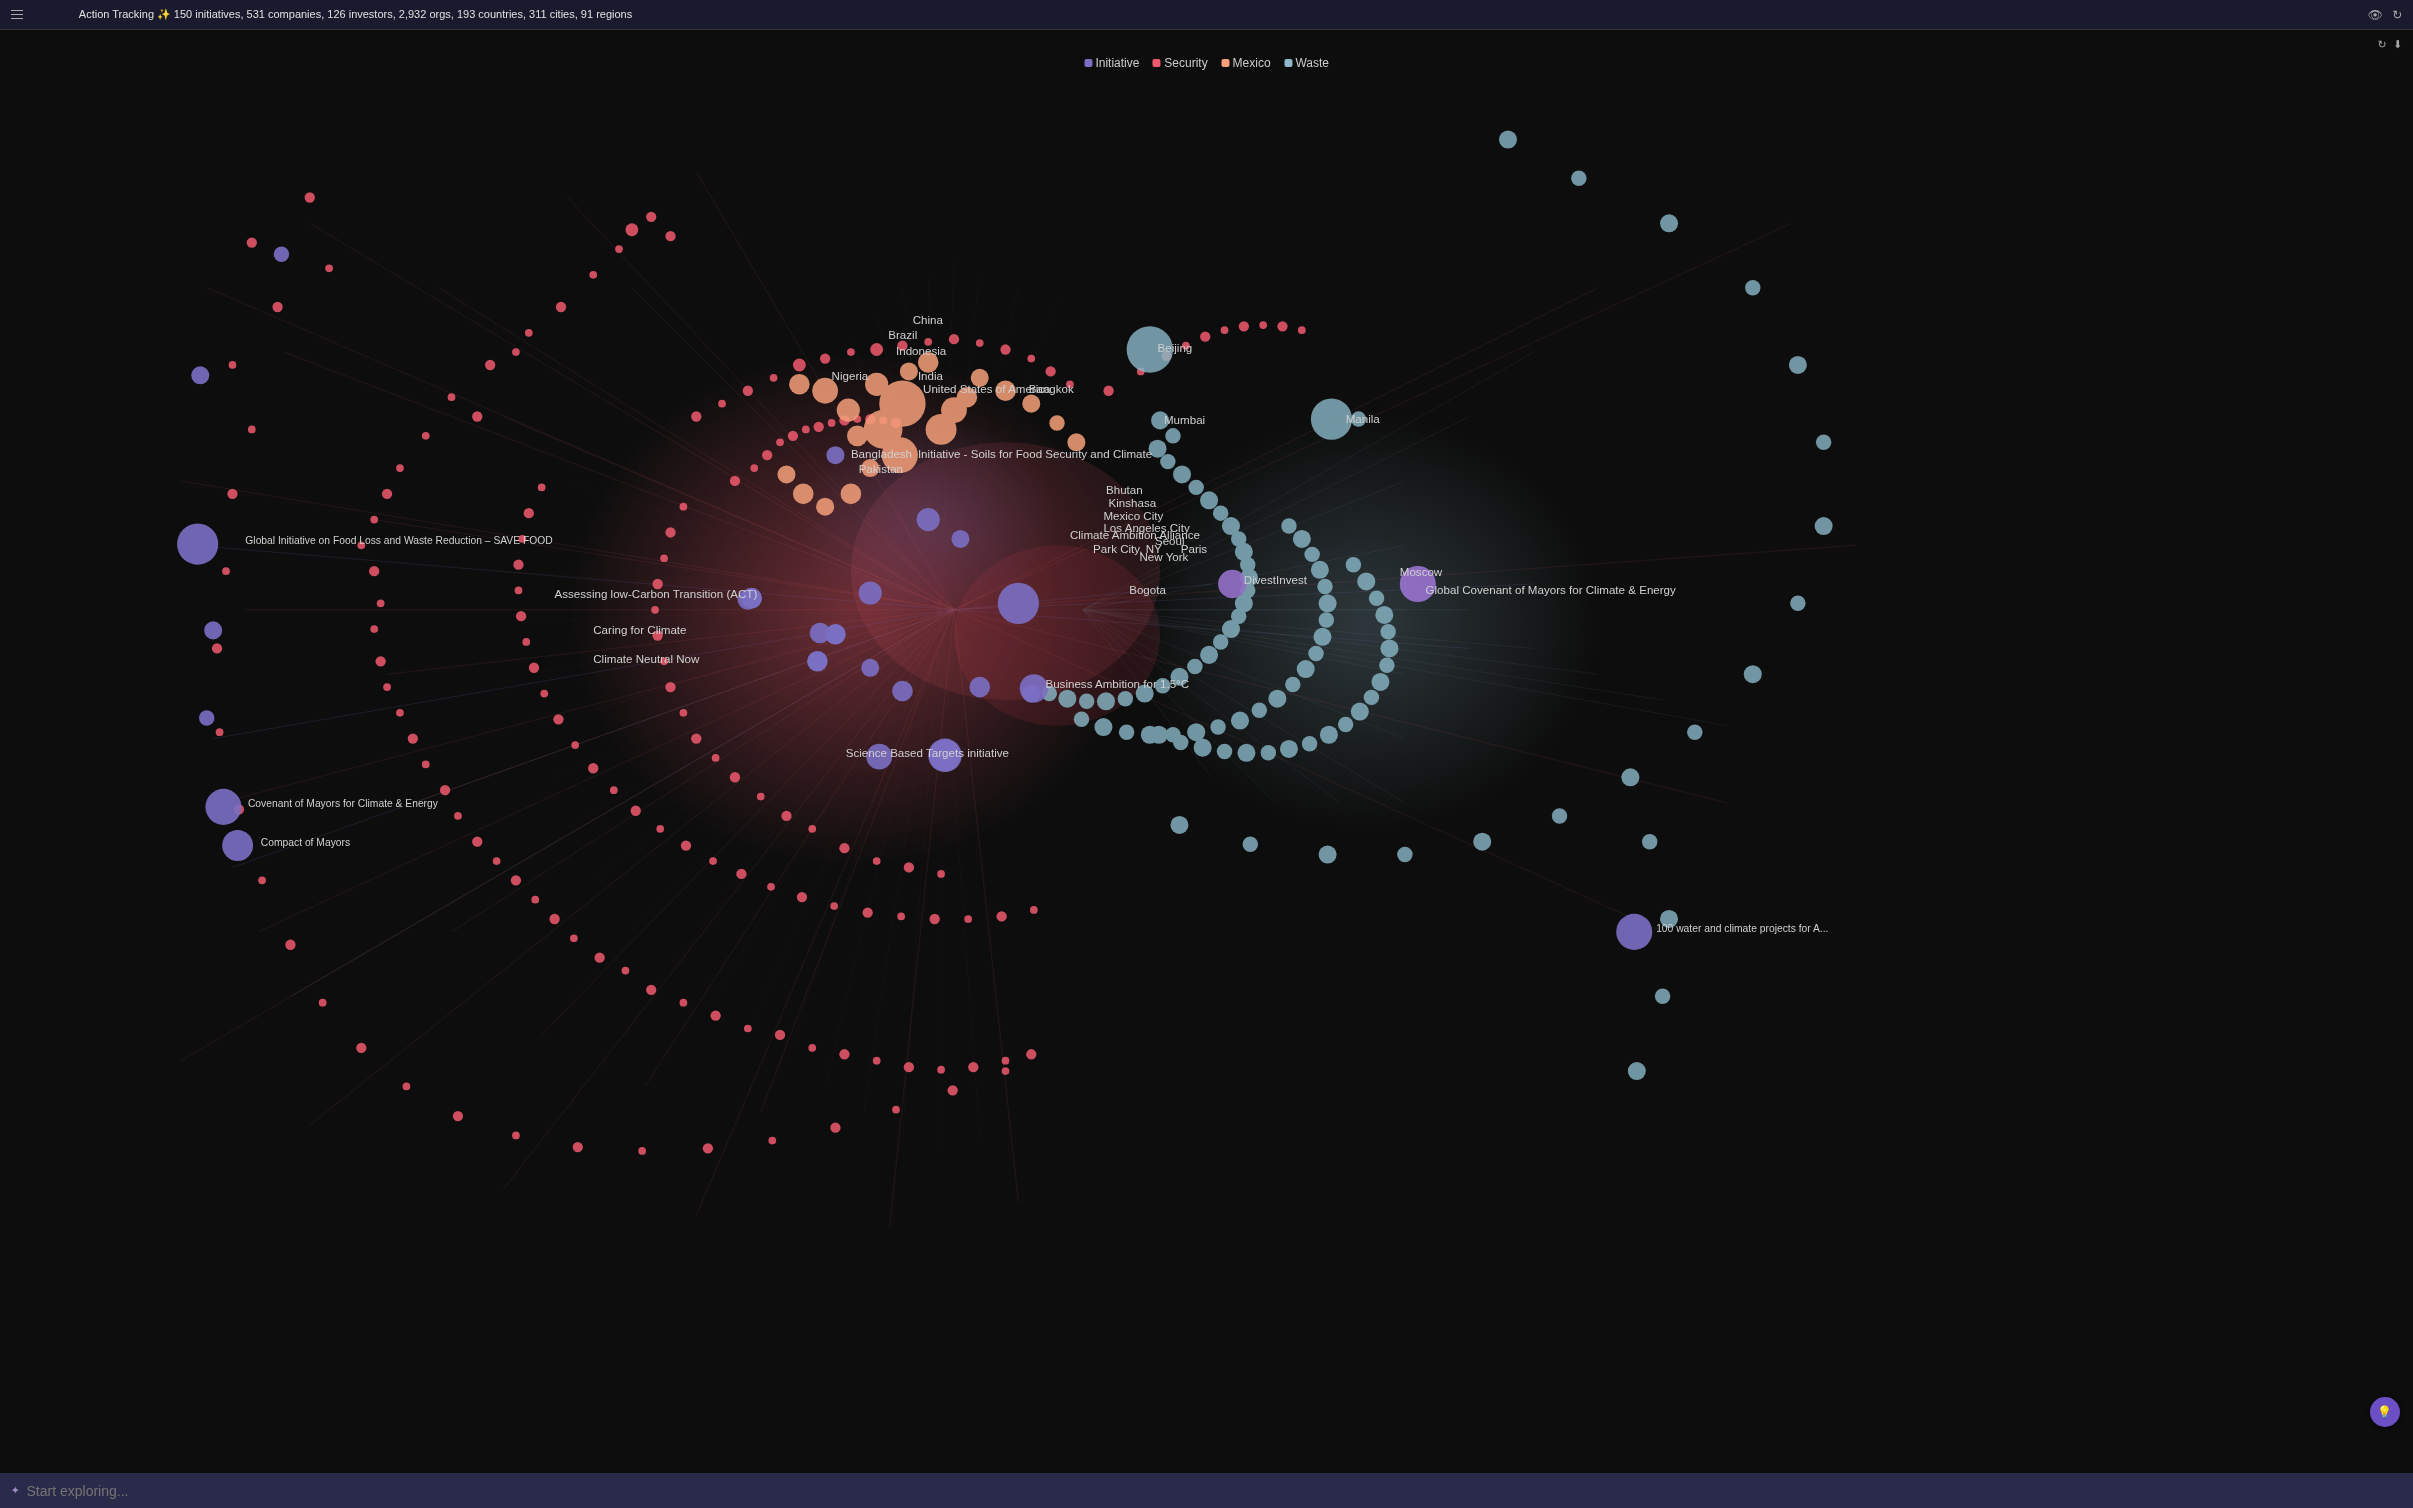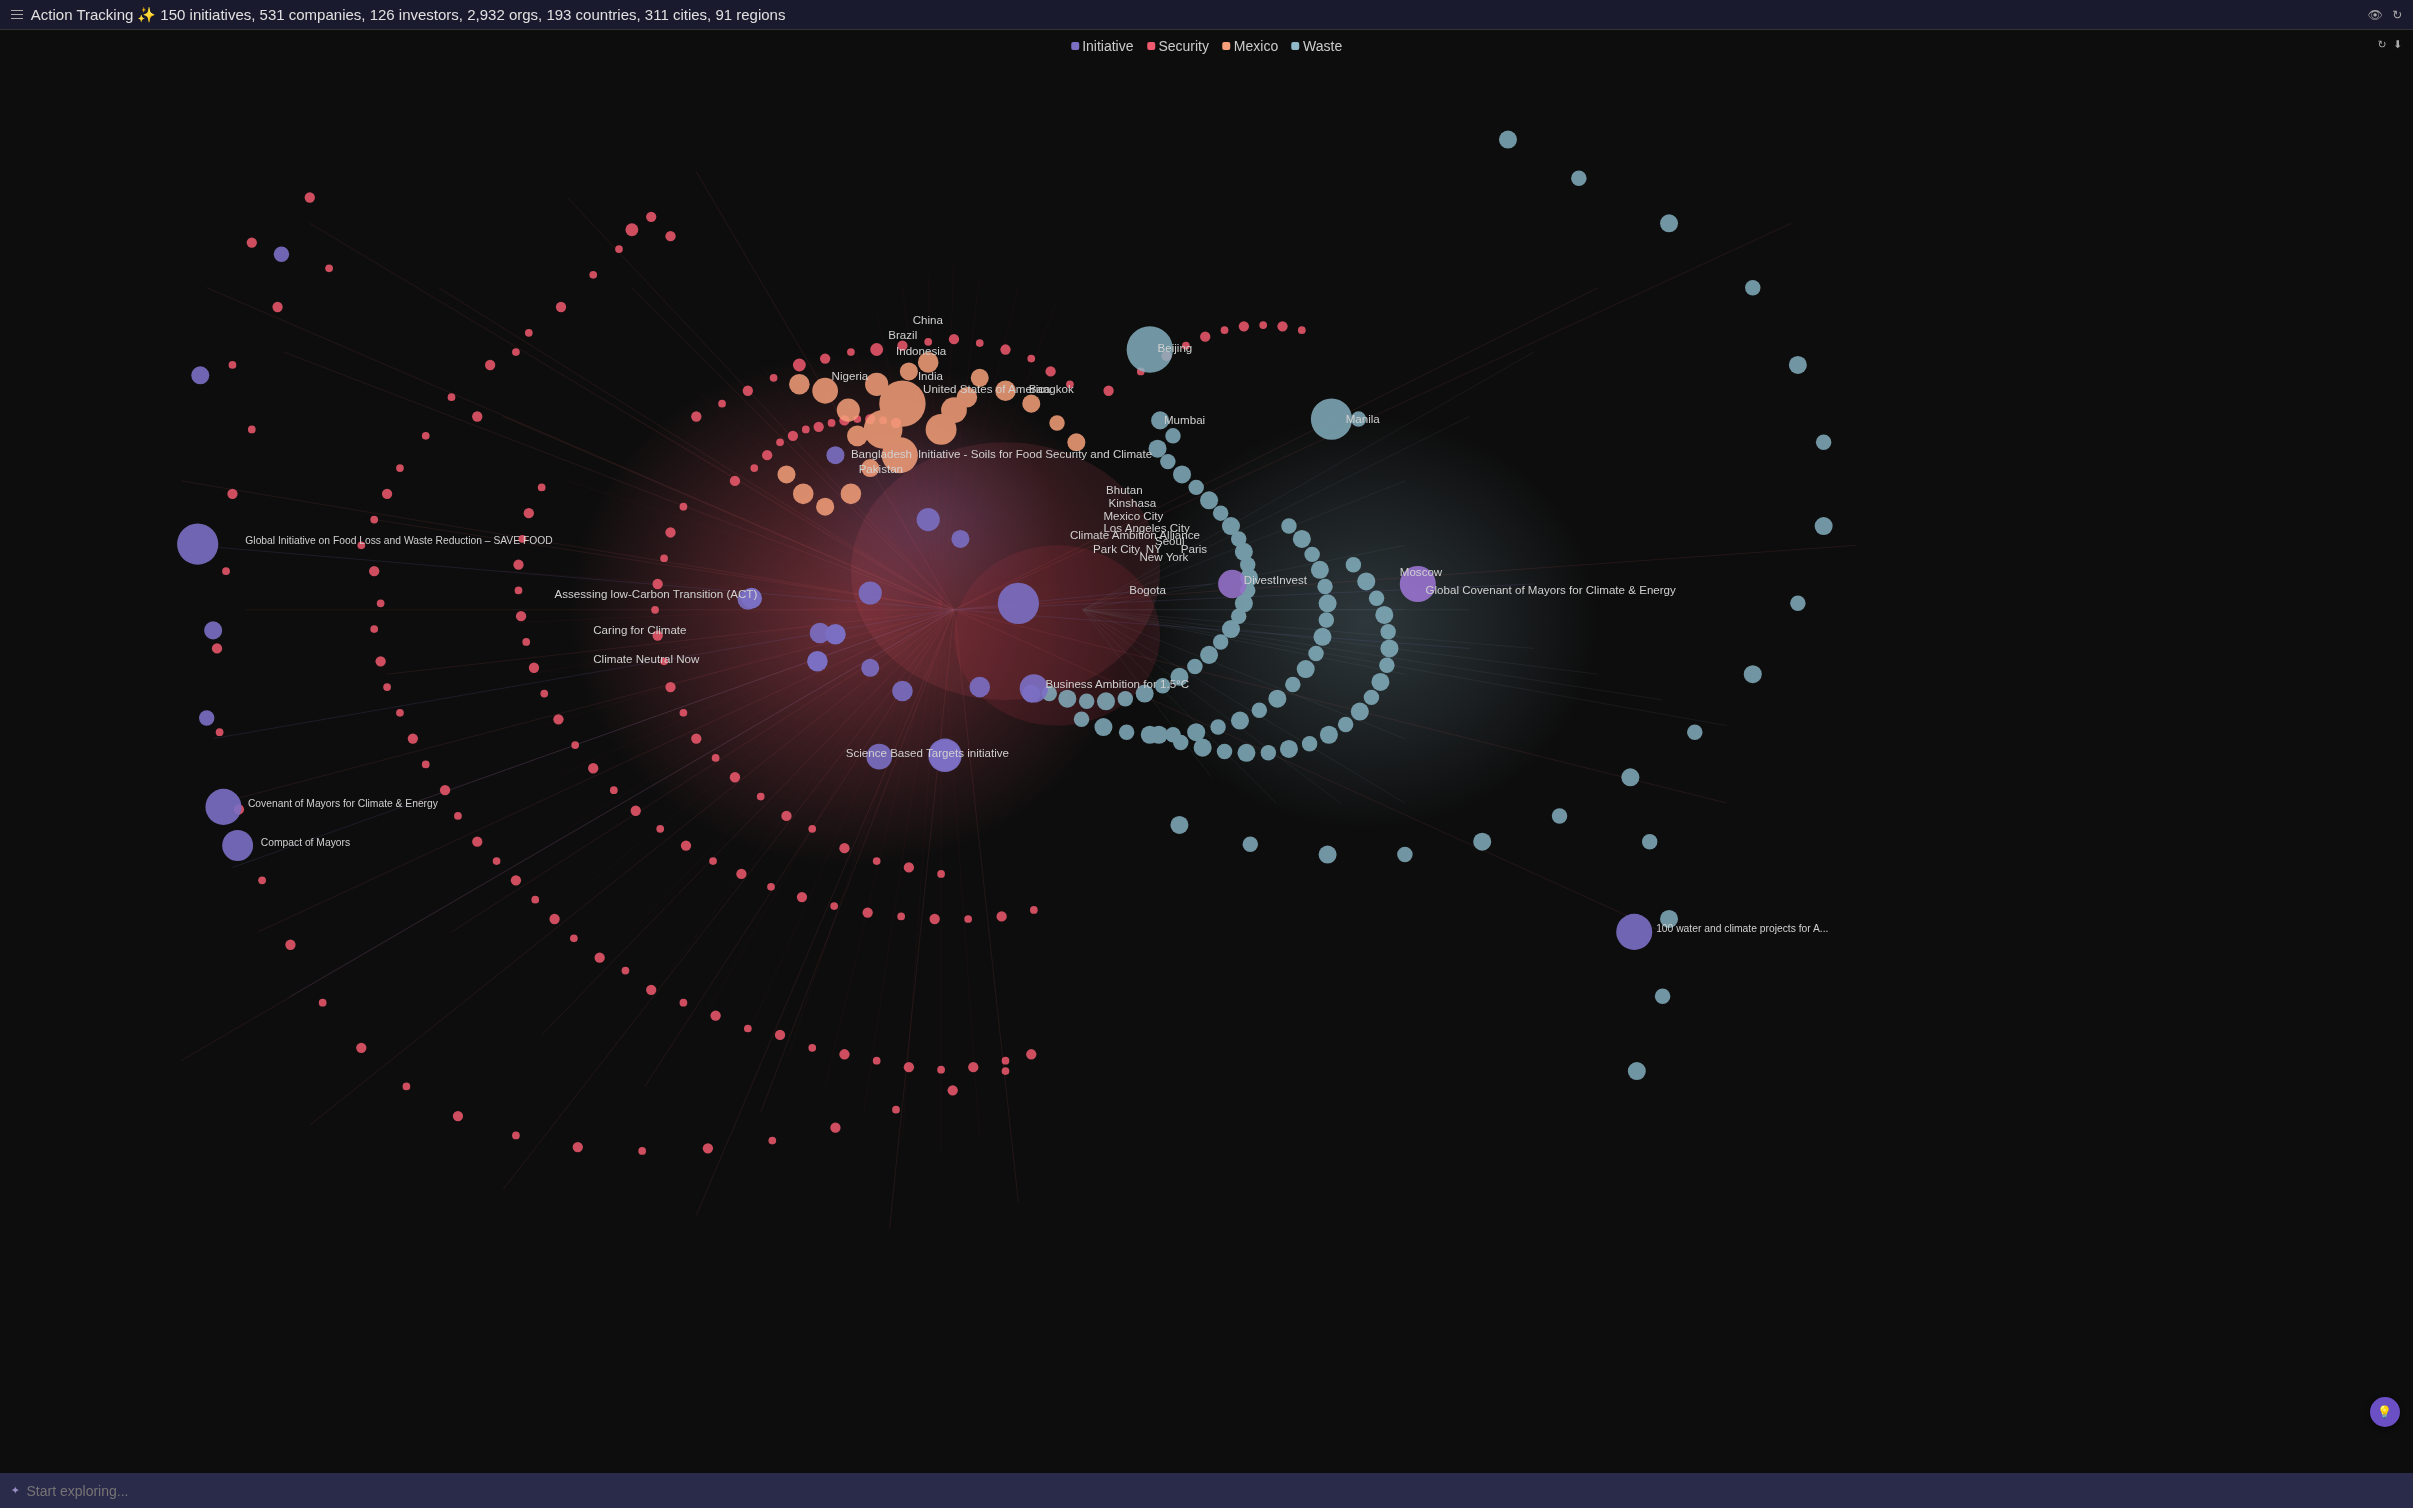--- a/index.html
+++ b/index.html
@@ -25,49 +25,50 @@
       flex-shrink: 0;
       border-bottom: 0.7px solid #333;
     }
     .hamburger {
       display: flex; flex-direction: column; gap: 2.7px; cursor: pointer;
     }
     .hamburger span {
       width: 12px; height: 1.3px; background: #aaa; display: block;
     }
     .header-title {
-      font-size: 15px;
+      font-size: 11px;
       color: #e0e0e0;
       flex: 1;
+      margin-left: 48px;
     }
     .header-icons {
       display: flex; gap: 9.4px; align-items: center;
     }
     .header-icon {
       color: #aaa; font-size: 12px; cursor: pointer;
     }
 
     
     .canvas-area {
       flex: 1;
       position: relative;
       overflow: hidden;
       background: #0d0d0d;
     }
 
     
     .legend {
       position: absolute;
-      top: 8px;
+      top: 26px;
       left: 50%;
       transform: translateX(-50%);
       display: flex;
       gap: 13.5px;
       align-items: center;
-      font-size: 14px;
+      font-size: 12px;
       color: #ccc;
       z-index: 10;
     }
     .legend-item {
       display: flex; align-items: center; gap: 3.4px;
     }
     .legend-dot {
       width: 8px; height: 8px; border-radius: 2px;
     }
 

